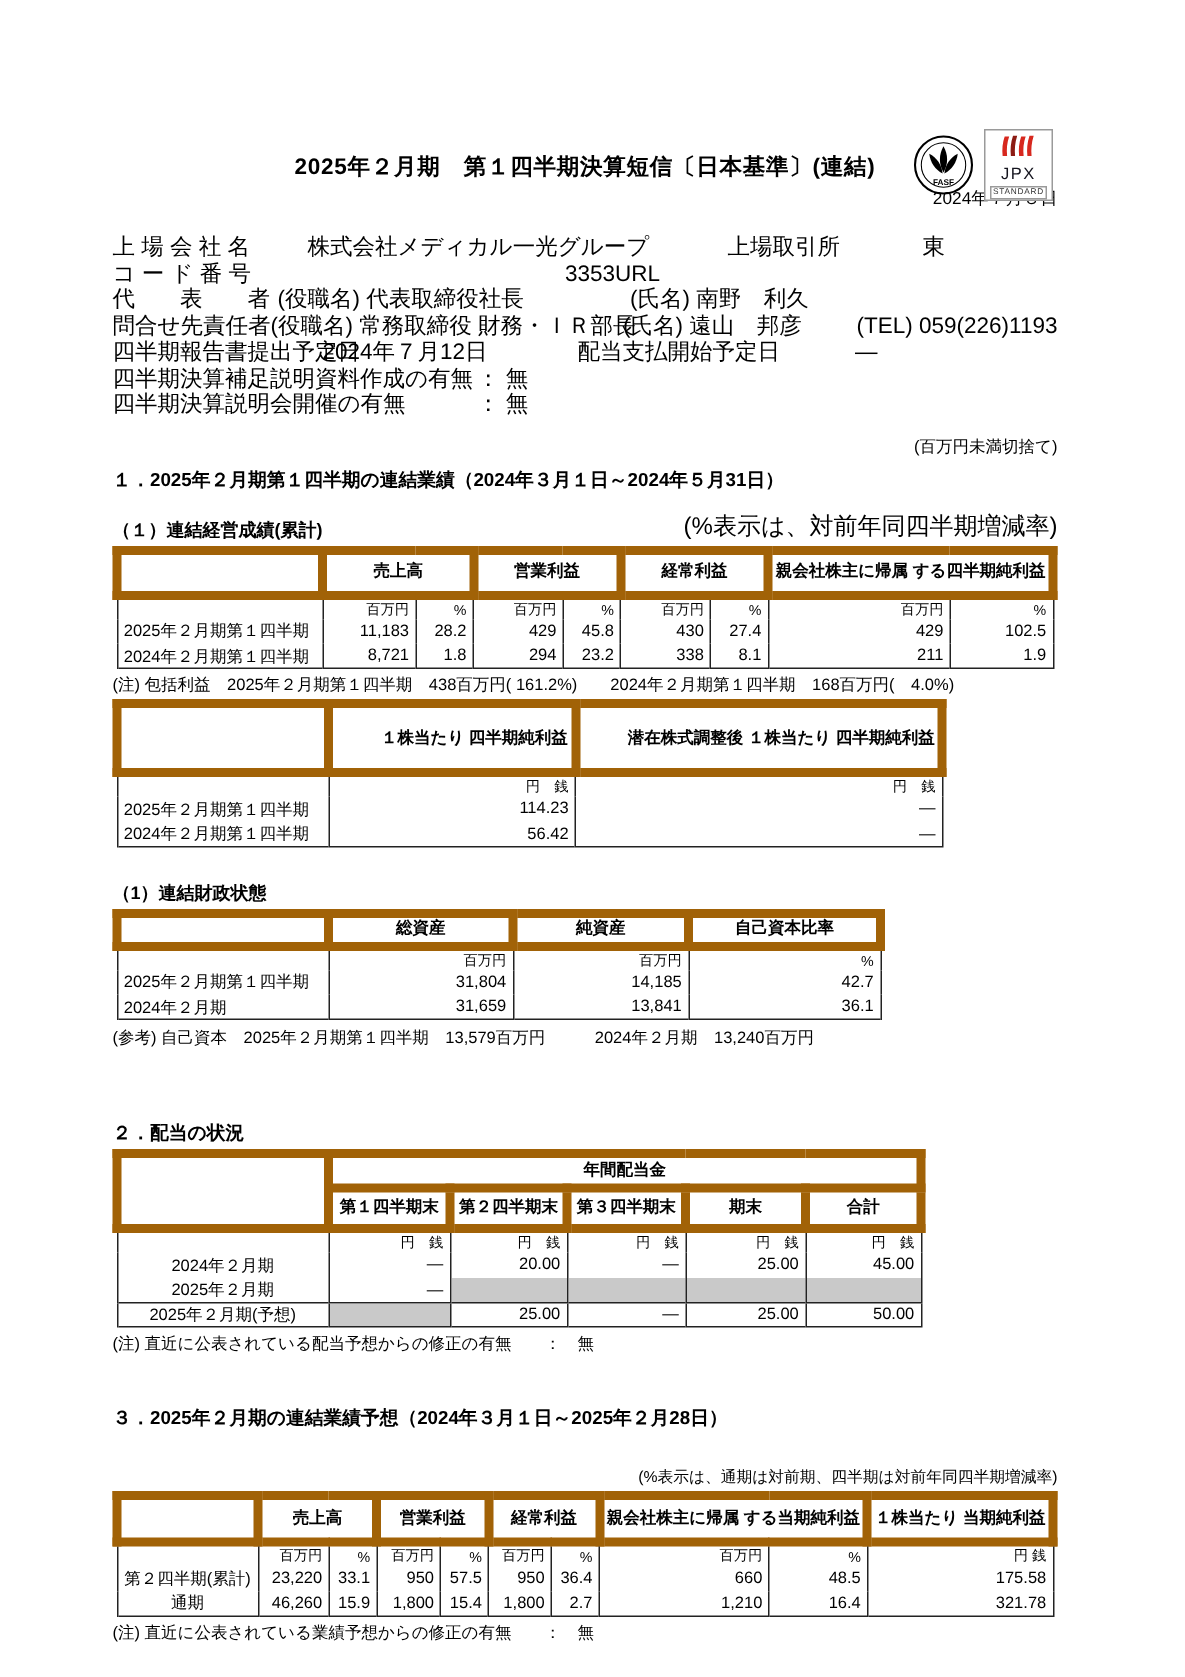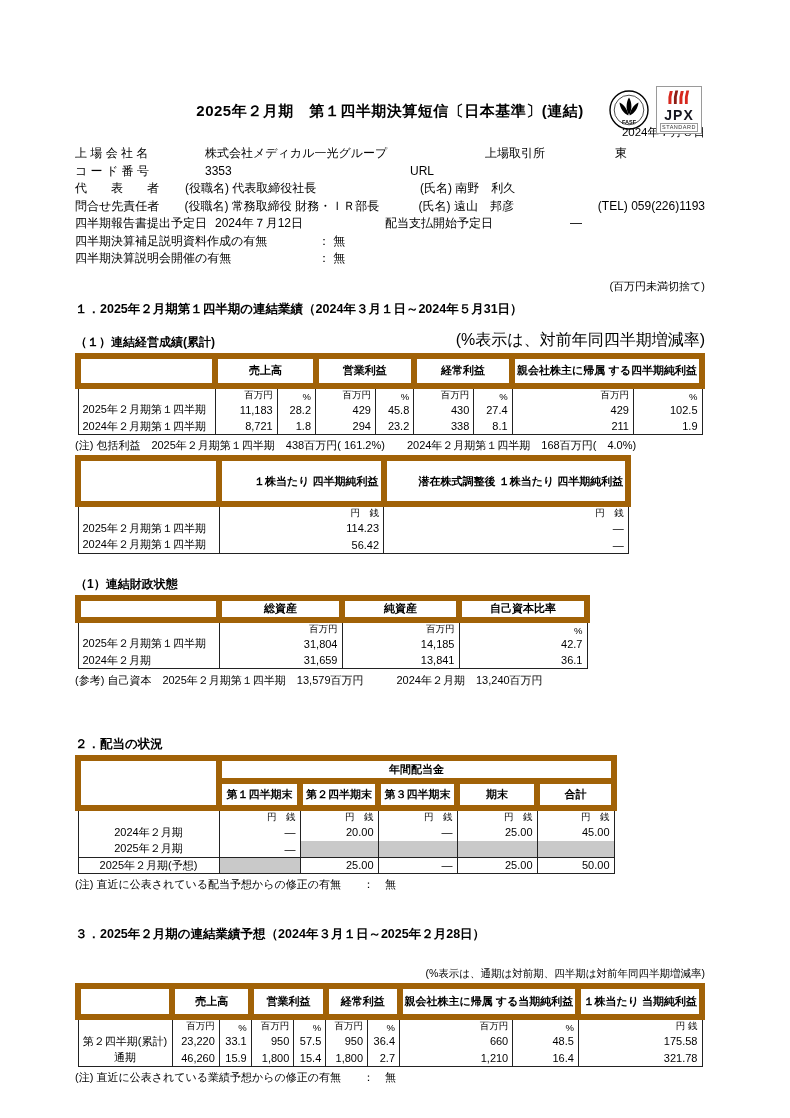--- a/index.html
+++ b/index.html
@@ -9,31 +9,31 @@
     background:#fff;
     color:#000;
     font-family:"Liberation Sans","DejaVu Sans",sans-serif;
     overflow:hidden;
   }
   .content { padding:0 85px 0 75px; }
 
   
   .logos { position:absolute; top:86px; right:88px; display:flex; align-items:center; gap:7px; }
   .jpx-box { width:46px; height:48px; border:1px solid #9a9a9a; box-sizing:border-box; text-align:center; padding-top:2px; background:#fff; }
-  .jpx-name { font-weight:bold; font-size:14px; letter-spacing:1px; color:#14141e; line-height:11px; }
+  .jpx-name { font-weight:normal; font-size:11px; letter-spacing:1px; color:#14141e; line-height:11px; }
   .jpx-std { border:1px solid #9a9a9a; font-size:5.5px; letter-spacing:0.5px; margin:2px 3px 0 3px; line-height:7px; color:#333; }
 
   .title { padding-top:102px; text-align:center; font-size:15px; font-weight:bold; letter-spacing:0.5px; }
   .date-line { text-align:right; font-size:11.5px; margin-top:4px; }
 
   
-  .info { font-size:12px; margin-top:5px; }
+  .info { font-size:15px; margin-top:16px; }
   .irow { display:flex; line-height:17.5px; white-space:nowrap; }
   .irow span { display:inline-block; }
-  .w130{width:130px;} .w110{width:110px;} .w280{width:280px;} .w205{width:205px;}
+  .w130{width:130px;} .w110{width:110px;} .w280{width:280px;} .w205{width:205px;text-align:right;}
   .w38{width:38px;} .w235{width:235px;} .w180{width:180px;} .w170{width:170px;}
   .w140{width:140px;} .w185{width:185px;} .w243{width:243px;} .wfill{flex:1;}
 
   .rounding-note { text-align:right; font-size:11px; margin-top:11px; }
 
   
   .sec-h { font-size:12.5px; font-weight:bold; margin-top:7px; white-space:nowrap; }
   .sub-line { display:flex; justify-content:space-between; align-items:flex-end; margin-top:12px; }
   .sub-h { font-size:12px; font-weight:bold; }
   .sub-note { font-size:16px; }

